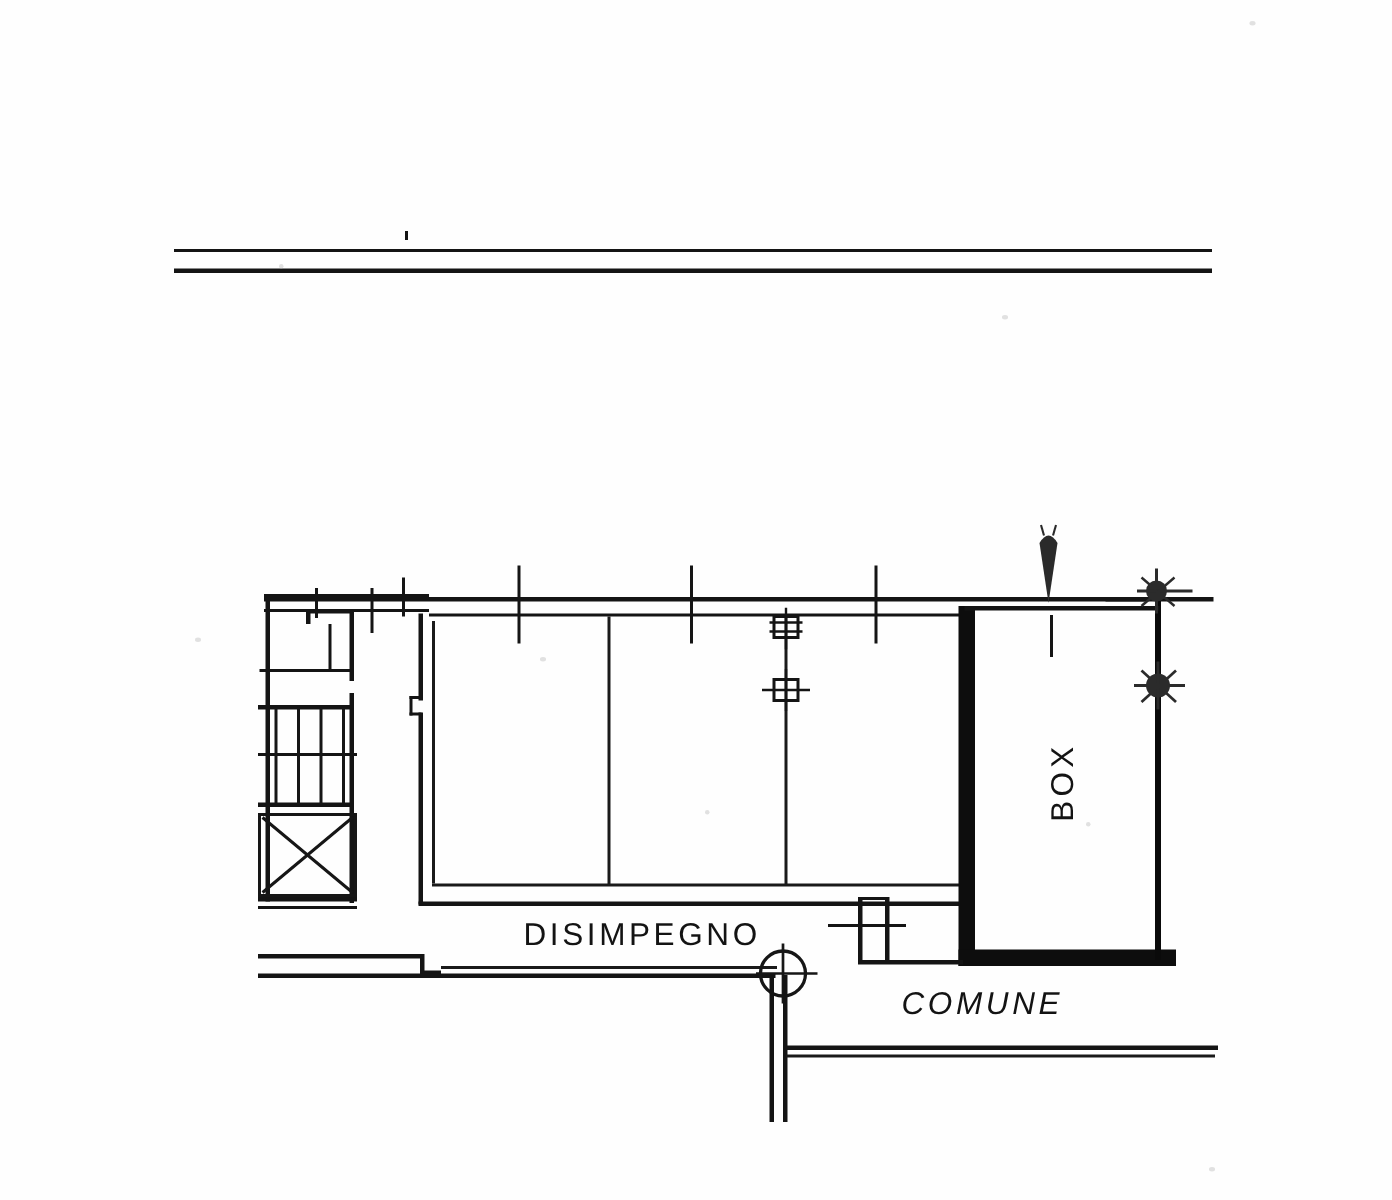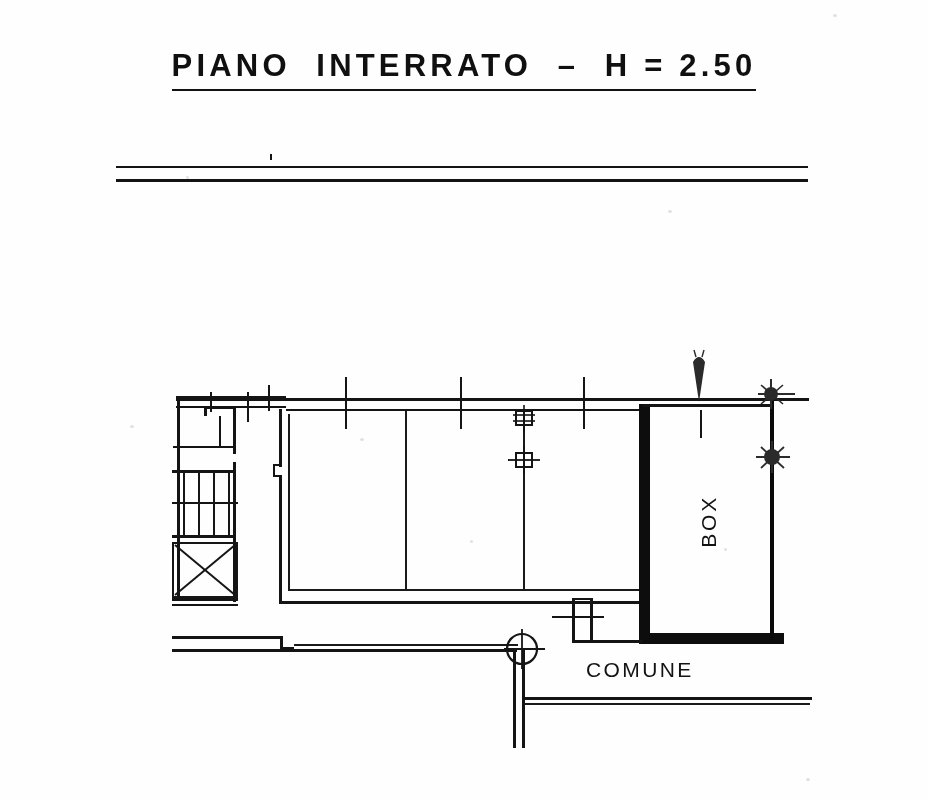--- a/index.html
+++ b/index.html
@@ -109,23 +109,20 @@
     background: #c9c9c9;
     border-radius: 50%;
     opacity: .55;
   }
 </style>
 </head>
 <body>
 
 <div id="plan-sheet">
 
-  <div id="title-block">
-    <span id="drawing-title">PIANO  INTERRATO  –  H = 2.50</span>
-  </div>
 
   <div class="ln ln-h" style="left:116px; top:166px; width:692px; height:2px;"></div>
   <div class="ln ln-h" style="left:116px; top:179px; width:692px; height:2.5px;"></div>
   <div class="ln" style="left:270px; top:154px; width:2px; height:6px;"></div>
 
 
   <div class="ln ln-h" style="left:176px; top:398px; width:588px; height:3px;"></div>
   <div class="ln ln-h" style="left:176px; top:406px; width:110px; height:2px;"></div>
   <div class="ln ln-h" style="left:286px; top:409px; width:357px; height:2px;"></div>
   <div class="ln ln-h" style="left:737px; top:398px; width:72px; height:2.5px;"></div>
@@ -229,20 +226,21 @@
   </div>
 
   <div class="sym" style="left:688px; top:348px;">
     <svg width="22" height="54" viewBox="0 0 22 54">
       <path d="M11 54 L5 14 Q11 4 17 14 Z" fill="#2a2a2a"></path>
       <line x1="6" y1="2" x2="8" y2="9" stroke="#2a2a2a" stroke-width="1.4"></line>
       <line x1="16" y1="2" x2="14" y2="9" stroke="#2a2a2a" stroke-width="1.4"></line>
     </svg>
   </div>
 
+  <div class="room-label" style="left:349px; top:612px;">DISIMPEGNO</div>
 
   <div class="ln ln-h" style="left:172px; top:636px; width:108px; height:2.5px;"></div>
   <div class="ln" style="left:280px; top:636px; width:2.5px; height:13px;"></div>
   <div class="ln ln-h" style="left:280px; top:647px; width:14px; height:2.5px;"></div>
   <div class="ln ln-h" style="left:172px; top:649px; width:345px; height:2.5px;"></div>
   <div class="ln ln-thin-h" style="left:294px; top:644px; width:224px; height:1.5px;"></div>
 
   <div class="sym" style="left:500px; top:627px;">
     <svg width="46" height="46" viewBox="0 0 46 46">
       <circle cx="22" cy="22" r="15" fill="none" stroke="#161616" stroke-width="2.2"></circle>
@@ -250,21 +248,21 @@
       <line x1="4" y1="22" x2="45" y2="22" stroke="#161616" stroke-width="1.8"></line>
     </svg>
   </div>
 
   <div class="ln ln-v" style="left:513px; top:650px; width:2.5px; height:98px;"></div>
   <div class="ln ln-v" style="left:522px; top:650px; width:2.5px; height:98px;"></div>
 
   <div class="ln ln-h" style="left:522px; top:697px; width:290px; height:2.5px;"></div>
   <div class="ln ln-thin-h" style="left:524px; top:703px; width:286px; height:1.5px;"></div>
 
-  <div class="room-label" style="left:586px; top:658px;">COMUNE</div>
+  <div class="room-label" style="left:601px; top:658px;font-style:italic;">COMUNE</div>
 
   <div class="ln ln-v" style="left:572px; top:598px; width:2.5px; height:44px;"></div>
   <div class="ln ln-v" style="left:590px; top:598px; width:2.5px; height:44px;"></div>
   <div class="ln ln-h" style="left:552px; top:616px; width:52px; height:2px;"></div>
   <div class="ln ln-h" style="left:572px; top:640px; width:70px; height:2.5px;"></div>
   <div class="ln ln-h" style="left:572px; top:598px; width:20px; height:2px;"></div>
 
   <div class="ln ln-h" style="left:176px; top:396px; width:64px; height:2.5px;"></div>
   <div class="ln ln-h" style="left:240px; top:396px; width:46px; height:2.5px;"></div>
 

